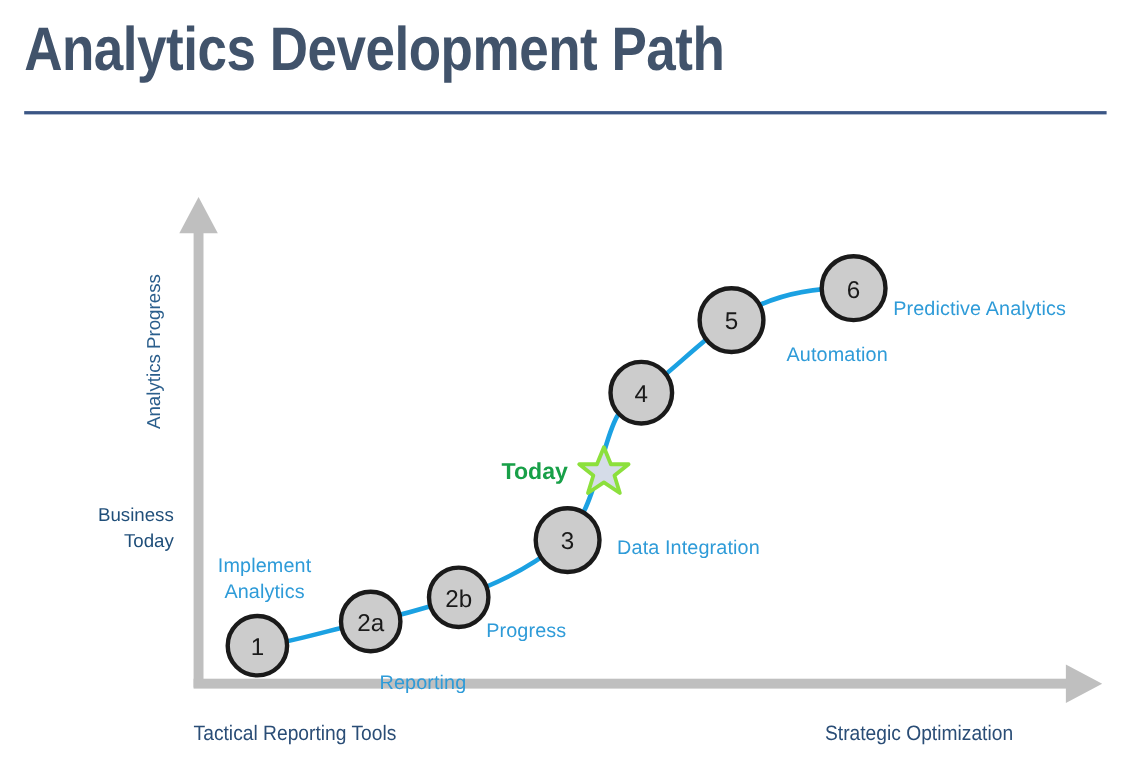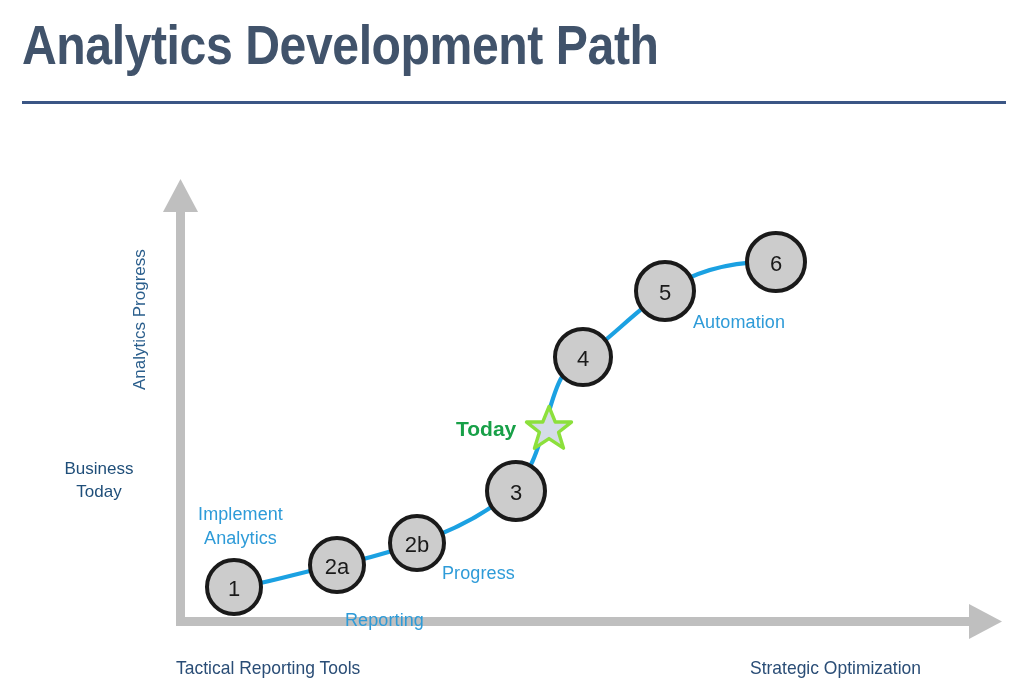--- a/index.html
+++ b/index.html
@@ -70,21 +70,21 @@
     transform: rotate(-90deg);
     transform-origin: left top;
     font-size: 17px;
     color: #2A5E8C;
   }
   #business-value-label {
     position: absolute;
     left: 40px;
     top: 458px;
     width: 118px;
-    text-align: center;
+    text-align: right;
     font-size: 17px;
     color: #1F4E79;
     line-height: 1.35;
   }
 
   .x-endpoint-label {
     position: absolute;
     top: 657px;
     font-family: "Liberation Sans Narrow", "Liberation Sans", "DejaVu Sans", sans-serif;
     font-size: 19px;
@@ -192,20 +192,22 @@
 
   <div id="business-value-label">
     <span>Business</span><br>
     <span>Today</span>
   </div>
 
   <div class="stage-label" style="left:192px; top:503px; text-align:center; width:97px;">Implement
 Analytics</div>
   <div class="stage-label" style="left:345px; top:591px;margin-top:18px;">Reporting</div>
   <div class="stage-label" style="left:442px; top:562px;">Progress</div>
-  <div class="stage-label" style="left:693px; top:311px;">Automation</div>
+  <div class="stage-label" style="left:561px; top:487px;">Data Integration</div>
+  <div class="stage-label" style="left:715px; top:311px;">Automation</div>
+  <div class="stage-label" style="left:812px; top:269px;">Predictive Analytics</div>
 
   <div id="today-label">Today</div>
 
   <div id="x-label-left" class="x-endpoint-label">Tactical Reporting Tools</div>
   <div id="x-label-right" class="x-endpoint-label">Strategic Optimization</div>
 
 </div>
 
 </body></html>

